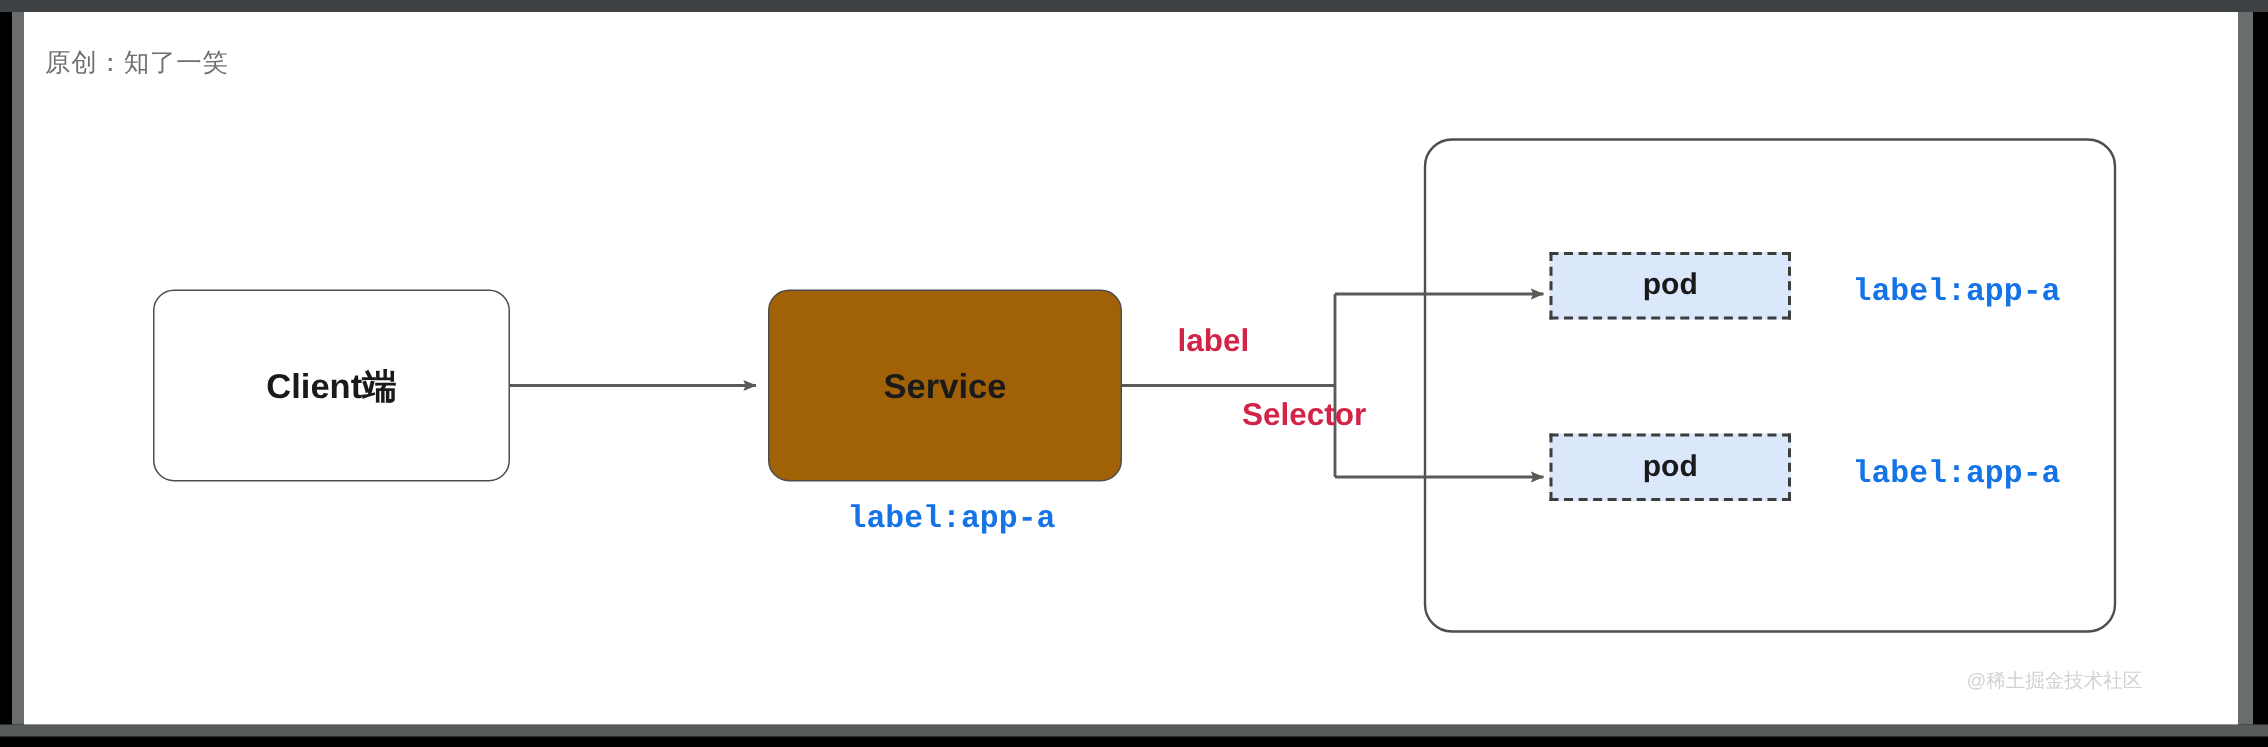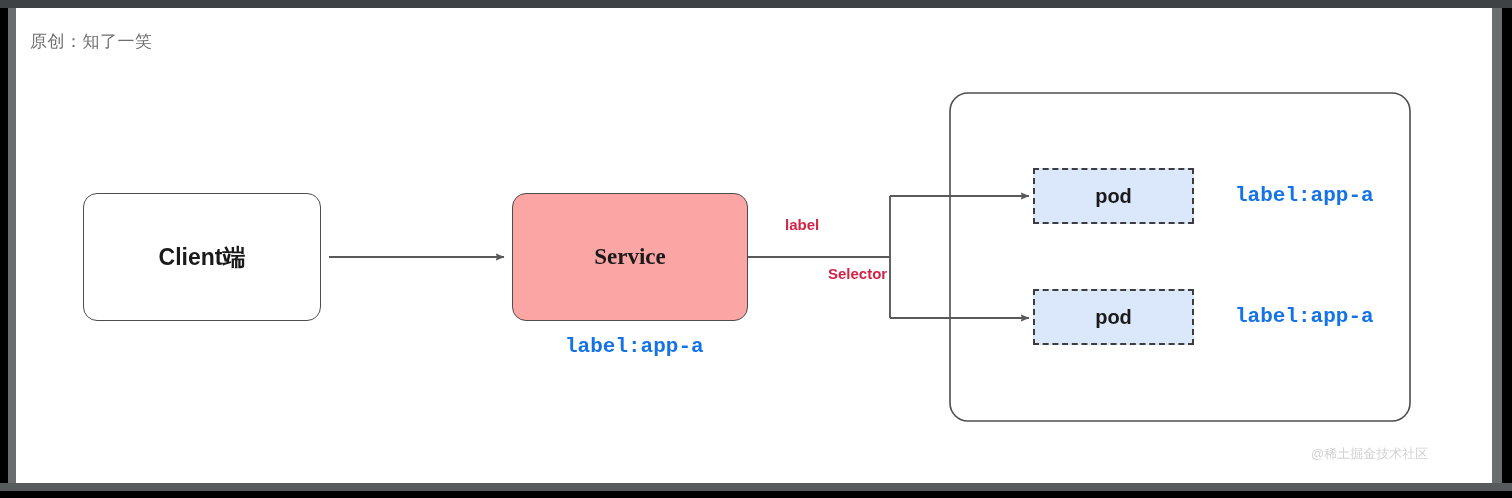--- a/index.html
+++ b/index.html
@@ -110,60 +110,59 @@
     position: absolute;
     box-sizing: border-box;
     display: flex;
     align-items: center;
     justify-content: center;
     font-weight: bold;
     color: #1a1a1a;
   }
 
   #node-client {
-    left: 67px;
+    left: 86px;
     top: 185px;
     width: 238px;
     height: 128px;
     border: 1.6px solid #4d4d4d;
     border-radius: 14px;
     background: #ffffff;
     font-size: 23px;
   }
 
   #node-service {
     left: 496px;
     top: 185px;
     width: 236px;
     height: 128px;
     border: 1.6px solid #4d4d4d;
     border-radius: 14px;
-    background: #fca5a5;
+    background: #a16207;
     font-size: 23px;
-    font-family: Liberation Serif, serif;
   }
 
   .pod-box {
     width: 161px;
-    height: 56px;
+    height: 45px;
     border: 2.2px dashed #3d3d3d;
     background: #dbe8fb;
     font-size: 20px;
   }
   #node-pod-1 { left: 1017px; top: 160px; }
   #node-pod-2 { left: 1017px; top: 281px; }
 
   
   .label {
     position: absolute;
     font-weight: bold;
     white-space: nowrap;
   }
   .label-blue { color: #1473e6; font-size: 21px; font-family: Liberation Mono, monospace; }
-  .label-red  { color: #d32346; font-size: 15px; }
+  .label-red  { color: #d32346; font-size: 21px; }
 
   #label-service-tag { left: 549px; top: 327px; }
   #label-pod-1-tag   { left: 1219px; top: 176px; }
   #label-pod-2-tag   { left: 1219px; top: 297px; }
   #label-selector-1  { left: 769px; top: 208px; }
   #label-selector-2  { left: 812px; top: 257px; }
 </style>
 </head>
 <body>
 

